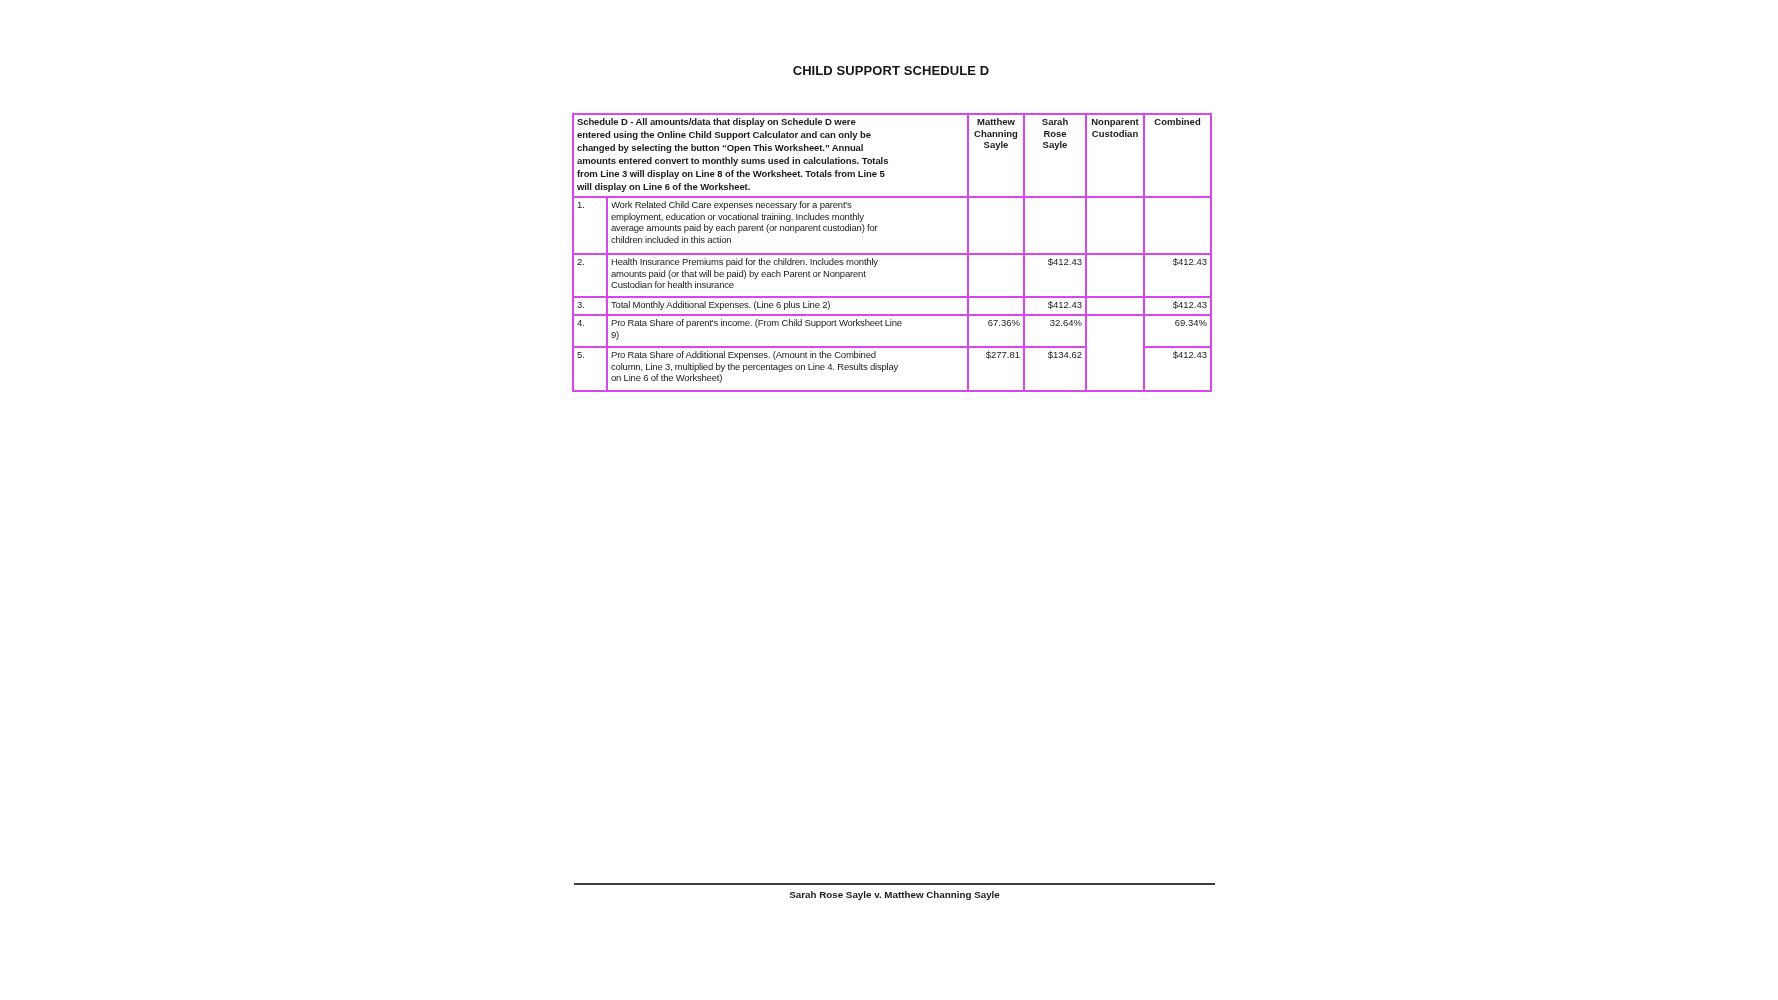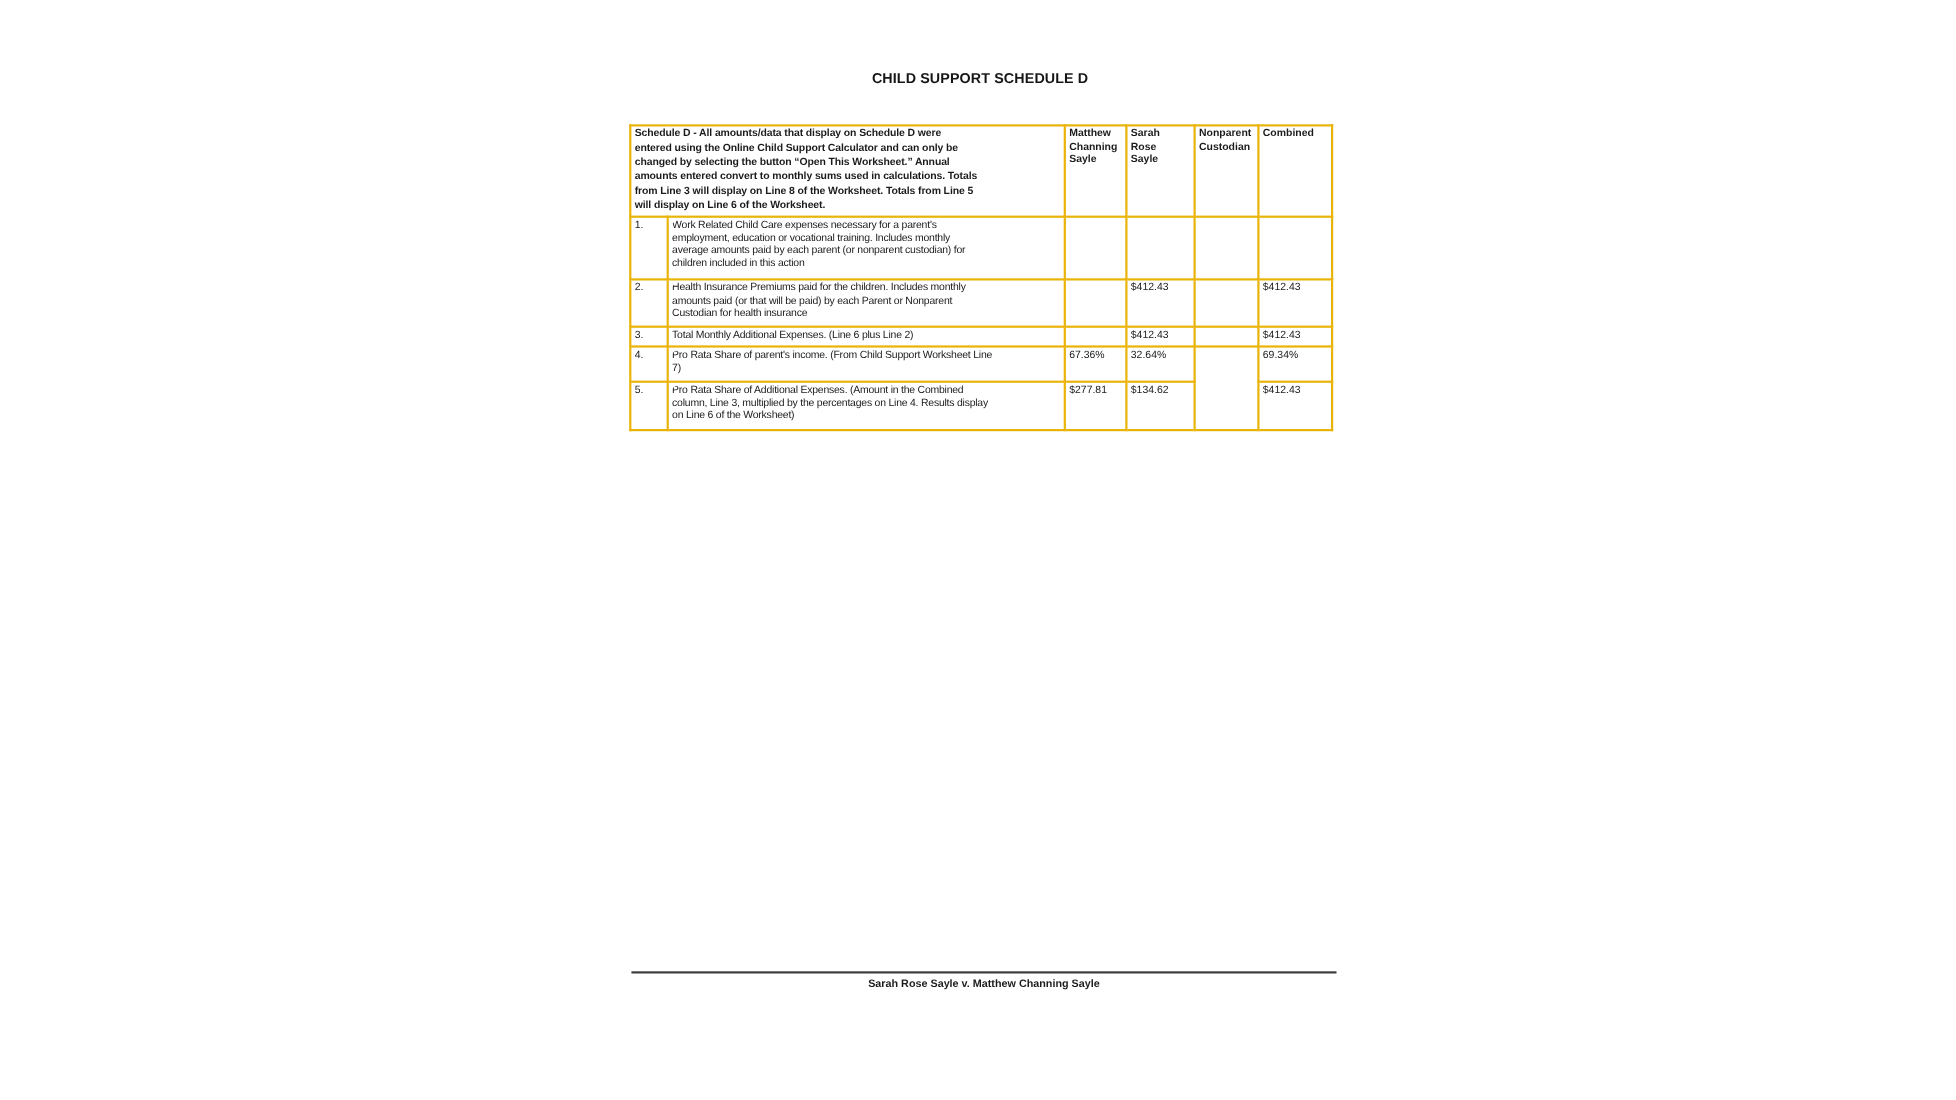--- a/index.html
+++ b/index.html
@@ -30,54 +30,55 @@
   }
   table.schedule {
     position: absolute;
     left: 572px;
     top: 113px;
     width: 638px;
     border-collapse: collapse;
     table-layout: fixed;
   }
   table.schedule td {
-    border: 2px solid #eab308;
+    border: 2px solid #d946ef;
     vertical-align: top;
     padding: 1px 3px;
     font-size: 9.5px;
     overflow: hidden;
   }
   td.hdr-desc {
     font-weight: bold;
     line-height: 12.9px;
     white-space: pre-line;
     letter-spacing: -0.1px;
     padding-top: 3px;
     padding-left: 4px;
   }
   td.col-head {
     font-weight: bold;
-    text-align: left;
+    text-align: center;
     line-height: 11.6px;
     white-space: pre-line;
     padding-top: 3px;
     margin-top: 38px;
   }
   td.num {
     padding-left: 2px;
     line-height: 11.7px;
   }
   td.desc {
     line-height: 11.7px;
     white-space: pre-line;
     letter-spacing: -0.2px;
     padding-left: 4px;
     border-radius: 13px;
   }
   td.val {
+    text-align: right;
     line-height: 11.5px;
     padding-top: 2px;
     padding-right: 4px;
   }
   .footer {
     position: absolute;
     left: 574px;
     top: 883px;
     width: 641px;
     font-weight: bold;
@@ -166,21 +167,21 @@
         <td class="desc">Total Monthly Additional Expenses. (Line 6 plus Line 2)</td>
         <td class="val"></td>
         <td class="val">$412.43</td>
         <td class="val"></td>
         <td class="val">$412.43</td>
       </tr>
 
       <tr style="height:32px">
         <td class="num">4.</td>
         <td class="desc">Pro Rata Share of parent's income. (From Child Support Worksheet Line
-7)</td>
+9)</td>
         <td class="val">67.36%</td>
         <td class="val">32.64%</td>
         <td class="val" rowspan="2"></td>
         <td class="val">69.34%</td>
       </tr>
 
       <tr style="height:44px">
         <td class="num">5.</td>
         <td class="desc">Pro Rata Share of Additional Expenses. (Amount in the Combined
 column, Line 3, multiplied by the percentages on Line 4. Results display

